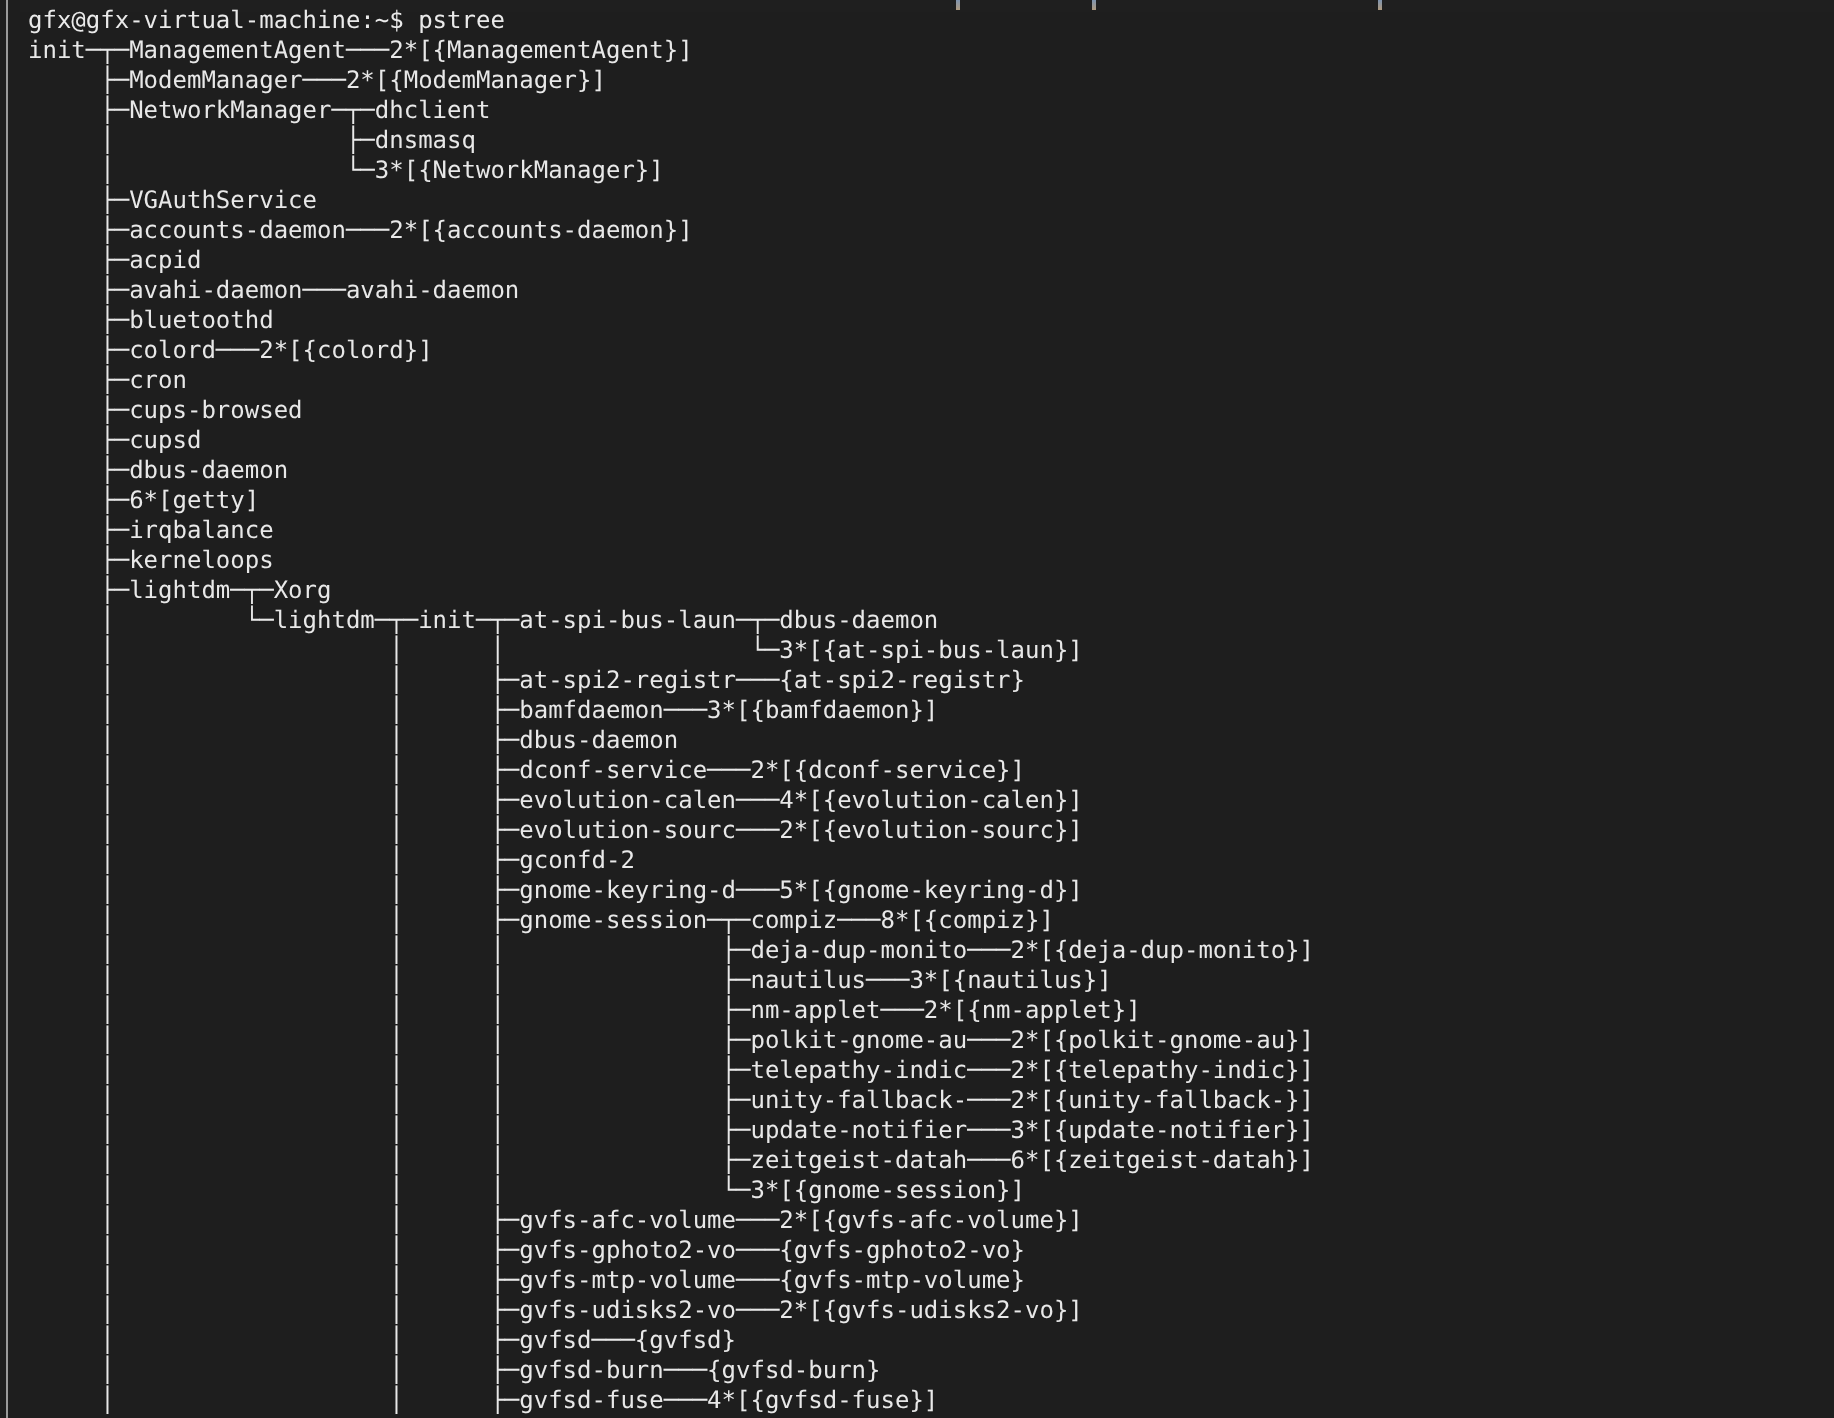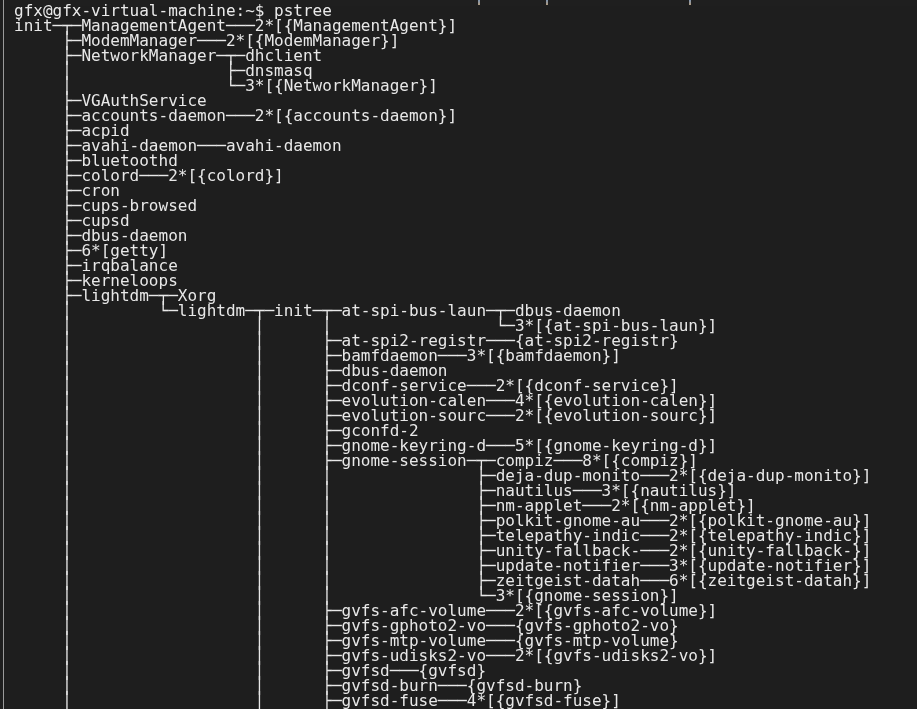--- a/index.html
+++ b/index.html
@@ -47,21 +47,21 @@
     height: 709px;
     background: #9a9a9a;
   }
   #term {
     position: absolute;
     left: 14px;
     top: 3px;
     width: 900px;
     height: 706px;
     color: #e8e8e8;
-    font-size: 16px;
+    font-size: 12px;
     line-height: 15px;
     white-space: pre;
     letter-spacing: 0;
     font-variant-ligatures: none;
   }
   #term .line {
     height: 15px;
     white-space: pre;
   }
   #term .prompt-line { color: #eaeaea; }

